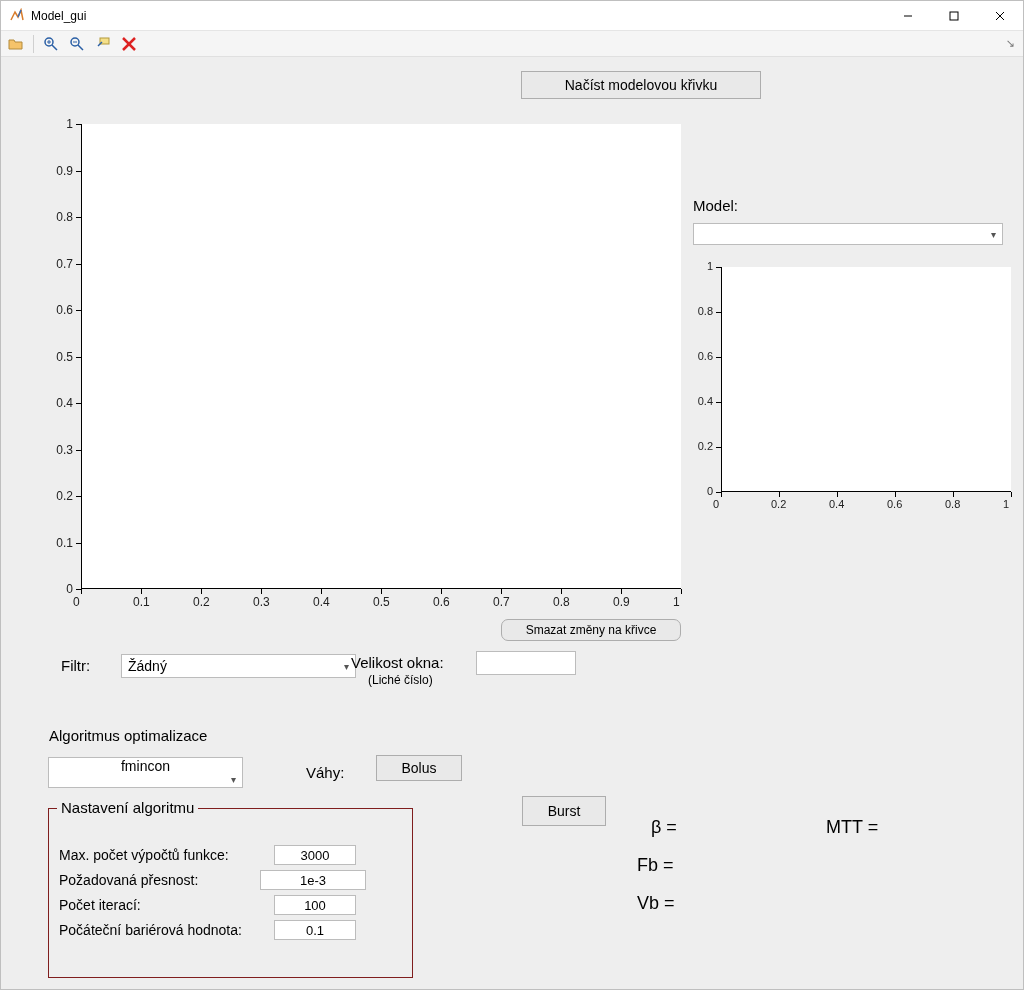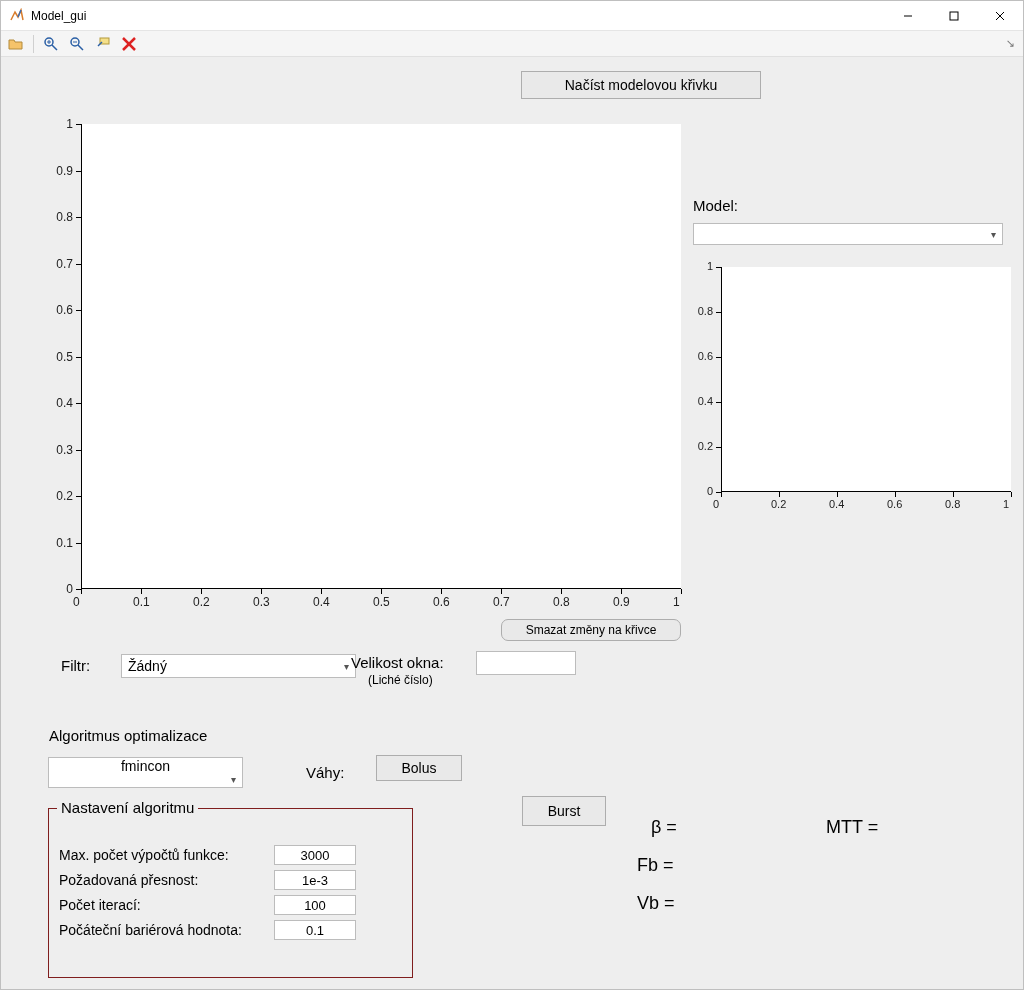--- a/index.html
+++ b/index.html
@@ -258,21 +258,21 @@
     <div class="btn" style="position:absolute; left:375px; top:698px; width:86px; height:26px;">Bolus</div>
     <div class="btn" style="position:absolute; left:473px; top:739px; width:84px; height:30px;margin-left:48px;">Burst</div>
 
     <div class="groupbox" style="left:47px; top:751px; width:365px; height:170px;">
       <span class="legend">Nastavení algoritmu</span>
 
       <div class="lbl" style="left:10px; top:38px; font-size:14px;">Max. počet výpočtů funkce:</div>
       <input class="input" style="left: 225px; top: 36px; width: 82px; height: 20px;" value="3000">
 
       <div class="lbl" style="left:10px; top:63px; font-size:14px;">Požadovaná přesnost:</div>
-      <input class="input" style="left: 225px; top: 61px; width: 82px; height: 20px;" value="1e-3">
+      <input class="input" style="left: 211px; top: 61px; width: 106px; height: 20px;" value="1e-3">
 
       <div class="lbl" style="left:10px; top:88px; font-size:14px;">Počet iterací:</div>
       <input class="input" style="left: 225px; top: 86px; width: 82px; height: 20px;" value="100">
 
       <div class="lbl" style="left:10px; top:113px; font-size:14px;text-align:right;">Počáteční bariérová hodnota:</div>
       <input class="input" style="left: 225px; top: 111px; width: 82px; height: 20px;" value="0.1">
     </div>
 
     <div class="lbl" style="left:650px; top:760px; font-size:18px;">β =</div>
     <div class="lbl" style="left:825px; top:760px; font-size:18px;">MTT =</div>

